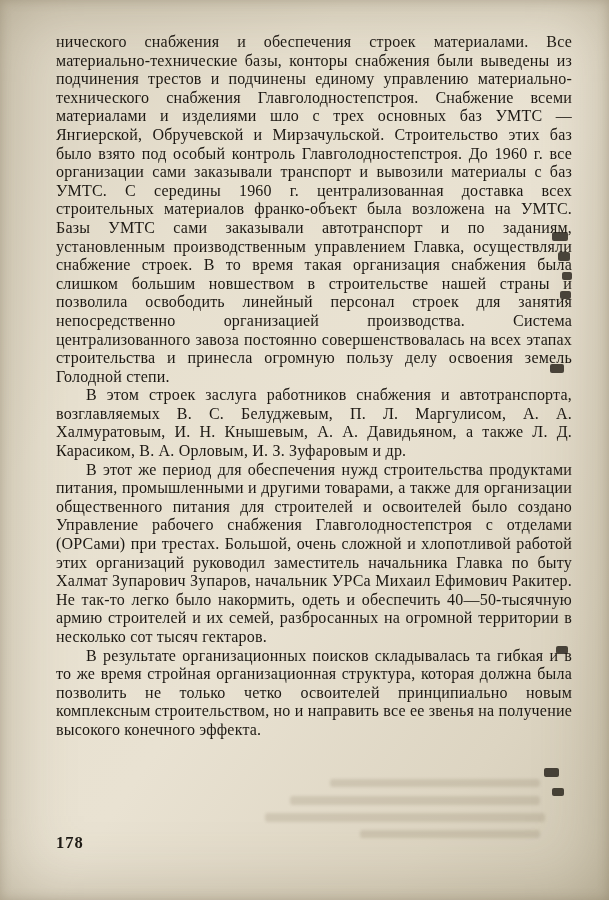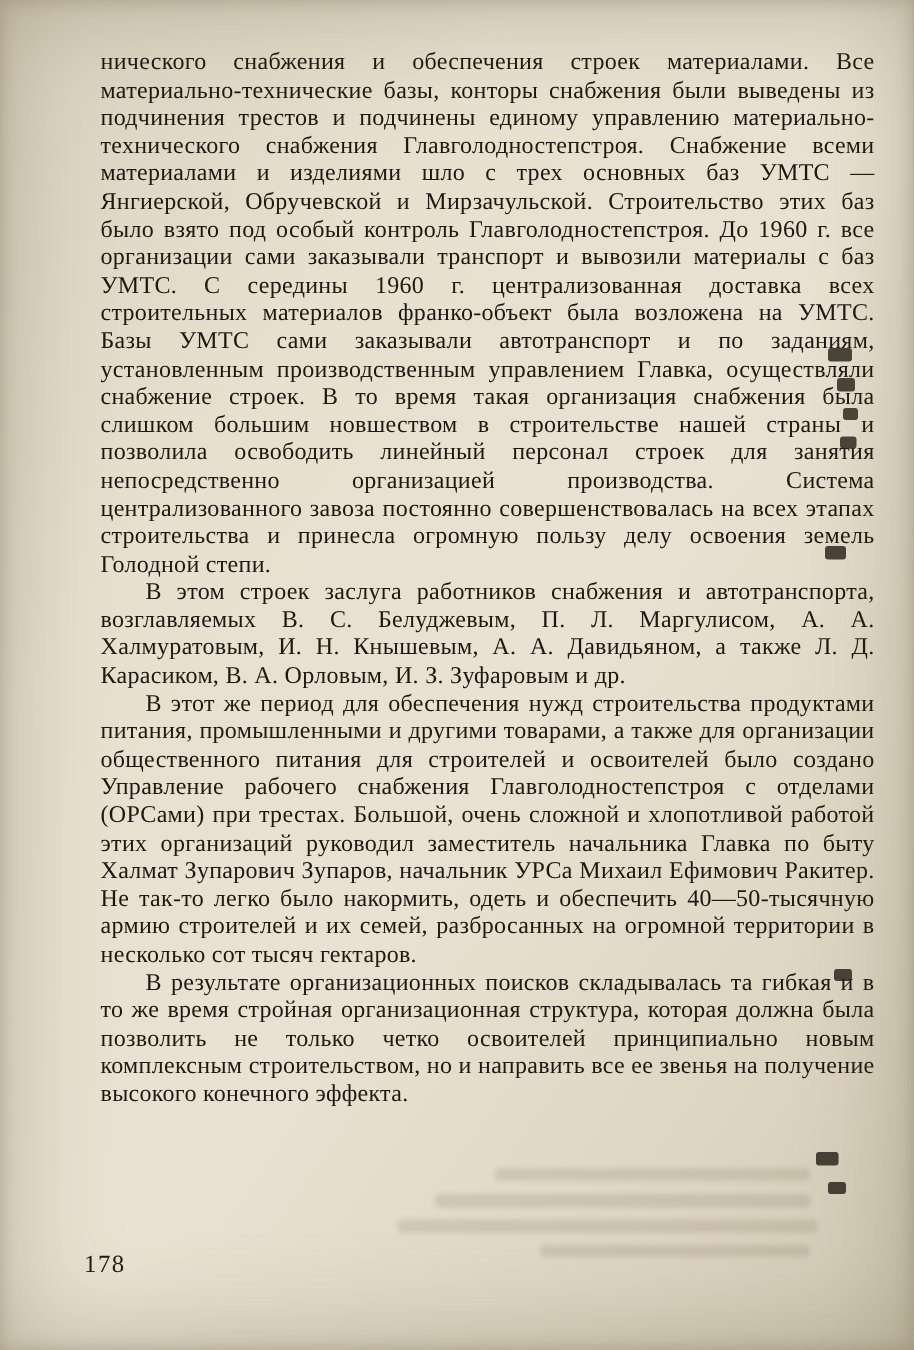--- a/index.html
+++ b/index.html
@@ -23,42 +23,42 @@
   .scan::before {
     content: "";
     position: absolute;
     inset: 0;
     box-shadow: inset 0 0 70px rgba(110, 96, 66, 0.38), inset 0 0 12px rgba(96, 84, 58, 0.28);
     pointer-events: none;
     z-index: 3;
   }
   .text-block {
     position: absolute;
-    left: 67px;
+    left: 56px;
     top: 33px;
     width: 516px;
     color: #1c1813;
     font-size: 16px;
     line-height: 18.6px;
     letter-spacing: 0.2px;
     text-align: justify;
     z-index: 2;
   }
   .text-block p {
     margin: 0;
     padding: 0;
   }
   .text-block p.indent {
     text-indent: 30px;
   }
   .page-number {
     position: absolute;
     left: 56px;
     top: 833px;
-    font-weight: normal;
+    font-weight: bold;
     font-size: 16.5px;
     letter-spacing: 1px;
     color: #1d1914;
     z-index: 2;
   }
   .smudge {
     position: absolute;
     background: #26211a;
     opacity: 0.82;
     border-radius: 2px;

